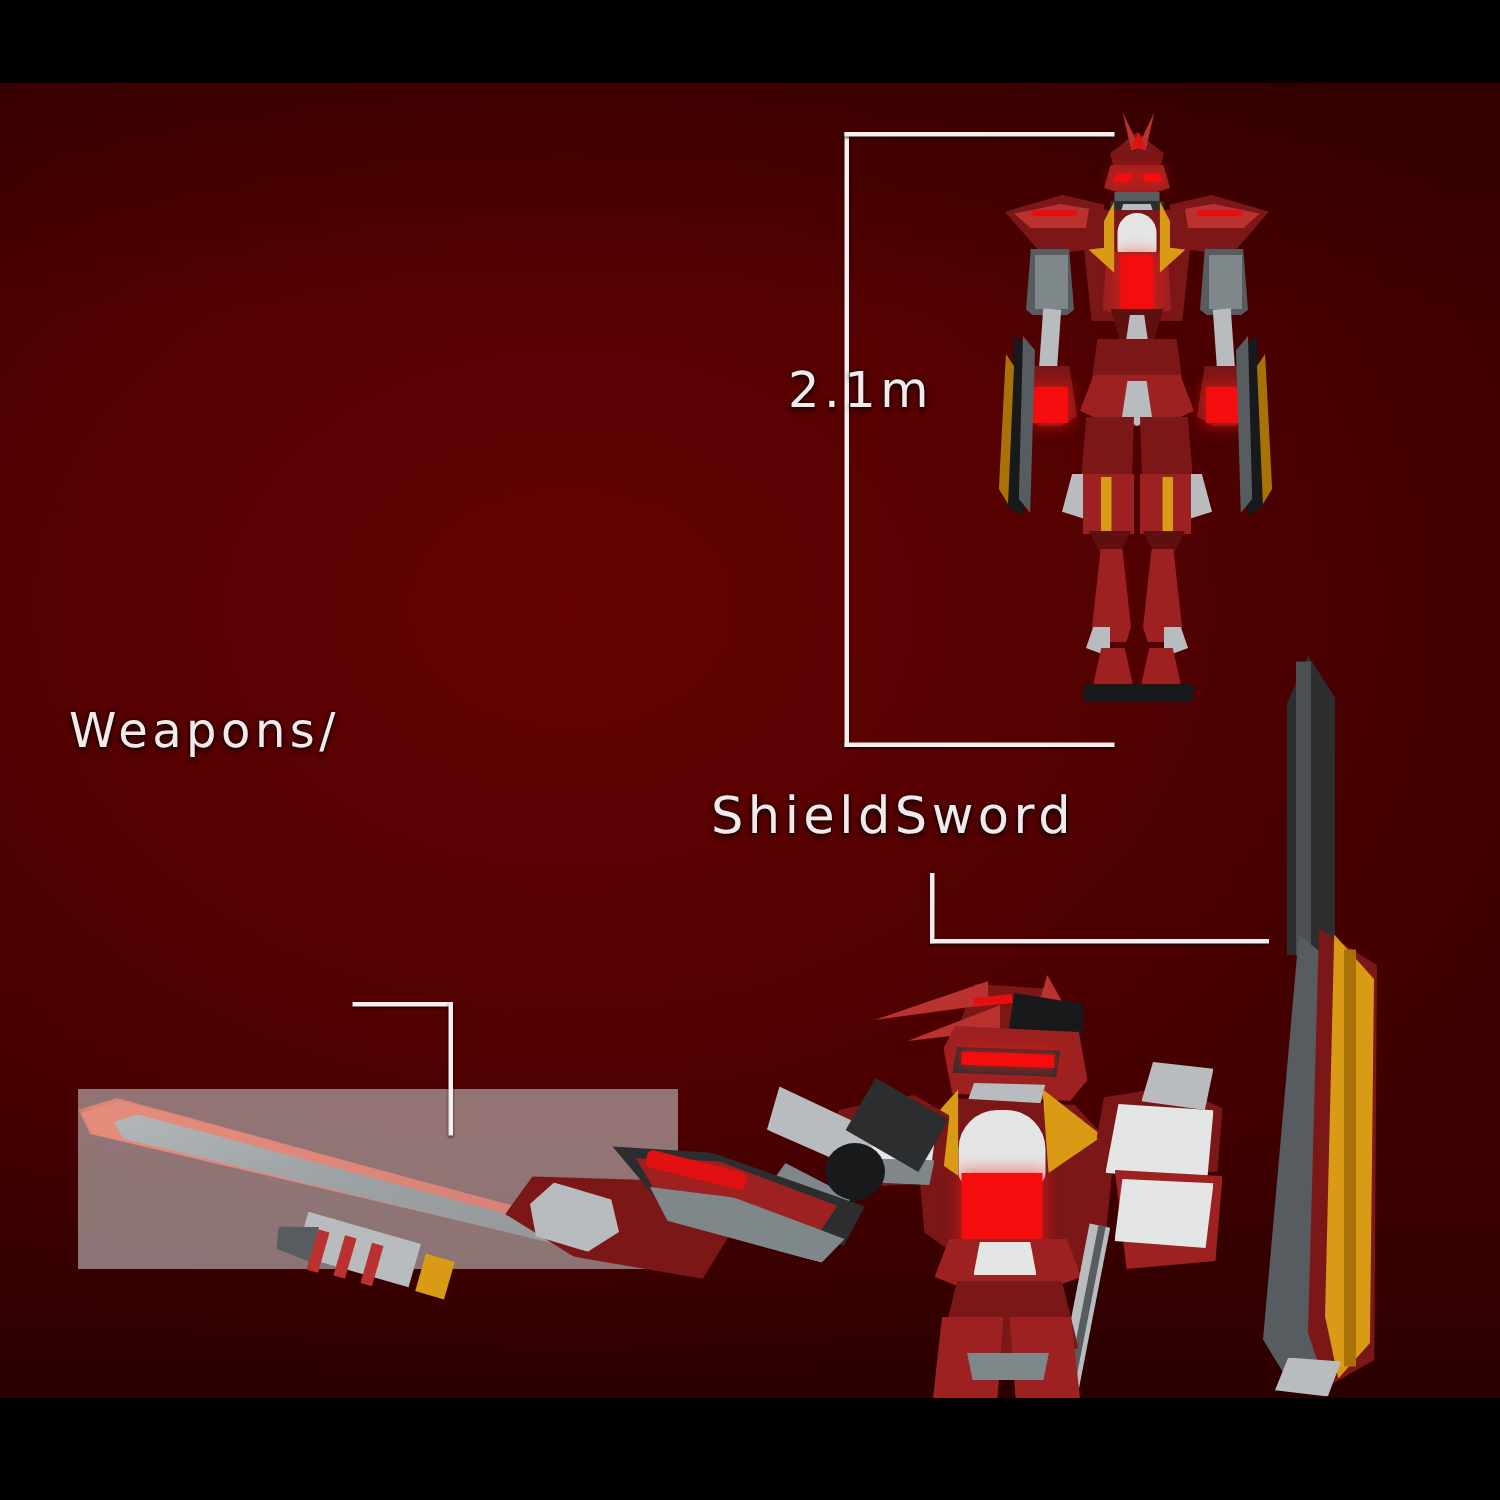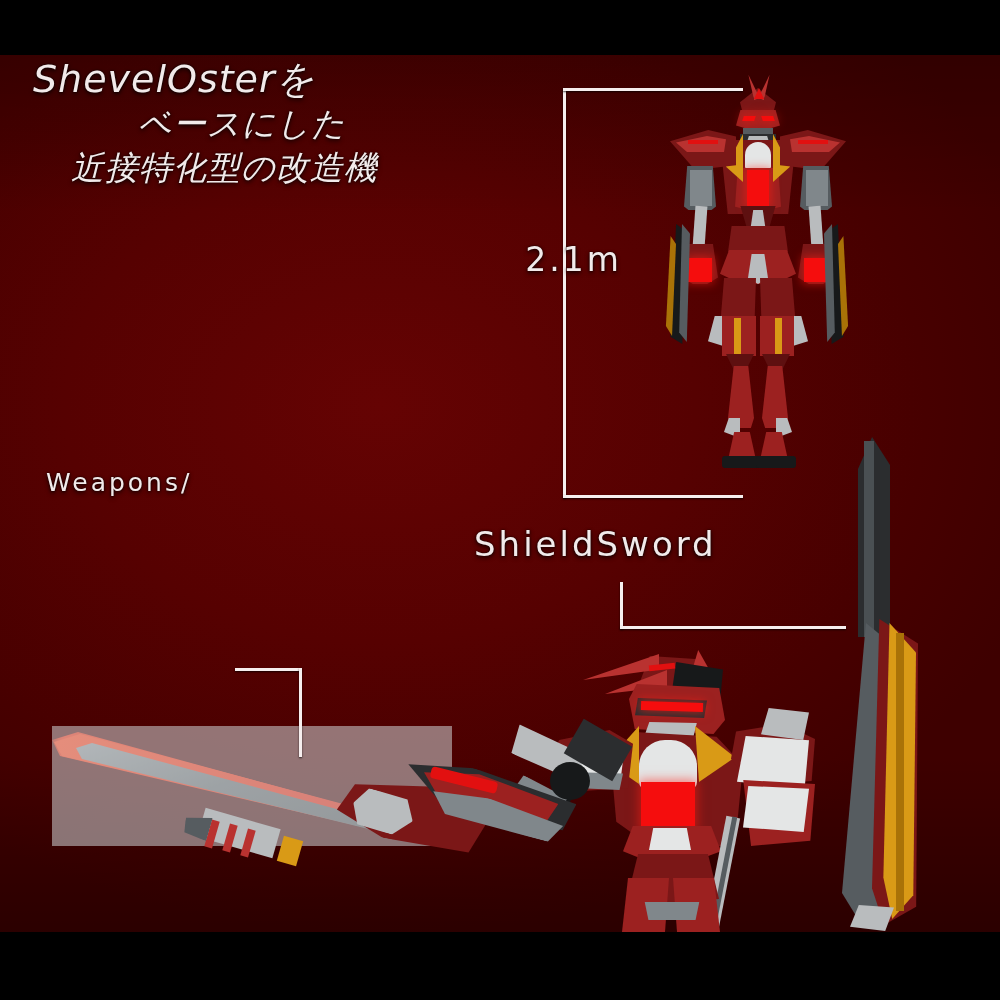--- a/index.html
+++ b/index.html
@@ -34,21 +34,21 @@
 
   #title{position:absolute;left:33px;top:56px;z-index:30;}
   #title .l1{font-size:38px;line-height:46px;letter-spacing:1px;}
   #title .l2{font-size:33px;line-height:44px;letter-spacing:1px;padding-left:105px;}
   #title .l3{font-size:33px;line-height:44px;letter-spacing:1px;padding-left:38px;}
 
   #height-label{position:absolute;left:472px;top:240px;z-index:30;text-align:center;width:150px;}
   #height-label .v1{font-size:33px;line-height:40px;letter-spacing:3px;}
   #height-label .v2{font-size:33px;line-height:40px;letter-spacing:3px;text-align:right;}
 
-  #weapons-label{position:absolute;left:46px;top:468px;font-size:25px;letter-spacing:3px;z-index:30;}
+  #weapons-label{position:absolute;left:46px;top:468px;font-size:32px;letter-spacing:3px;z-index:30;}
   #shieldsword-label{position:absolute;left:474px;top:524px;font-size:34px;letter-spacing:3px;z-index:30;}
   #blade-label{position:absolute;left:100px;top:650px;font-size:34px;letter-spacing:3px;z-index:30;}
 
   #watermark{position:absolute;left:14px;bottom:16px;font-size:26px;letter-spacing:9px;
              color:#f3f3f3;z-index:70;font-family:"DejaVu Sans",sans-serif;
              text-shadow:0 1px 2px rgba(0,0,0,.9);}
 
   
   .ln{position:absolute;background:#f6eeee;box-shadow:0 1px 2px rgba(0,0,0,.7);z-index:25;}
   
@@ -280,25 +280,20 @@
   </div>
 
   <div class="ln" id="br-v"></div>
   <div class="ln" id="br-t"></div>
   <div class="ln" id="br-b"></div>
   <div class="ln" id="ss-v"></div>
   <div class="ln" id="ss-h"></div>
   <div class="ln" id="bl-h"></div>
   <div class="ln" id="bl-v"></div>
 
-  <div id="title">
-    <div class="tech ital l1">ShevelOsterを</div>
-    <div class="tech ital l2">ベースにした</div>
-    <div class="tech ital l3">近接特化型の改造機</div>
-  </div>
 
   <div id="height-label">
     <div class="tech v2">2.1m</div>
   </div>
 
   <div class="tech" id="weapons-label">Weapons/</div>
   <div class="tech" id="shieldsword-label">ShieldSword</div>
 
   <div class="bar top"></div>
   <div class="bar bot"></div>

